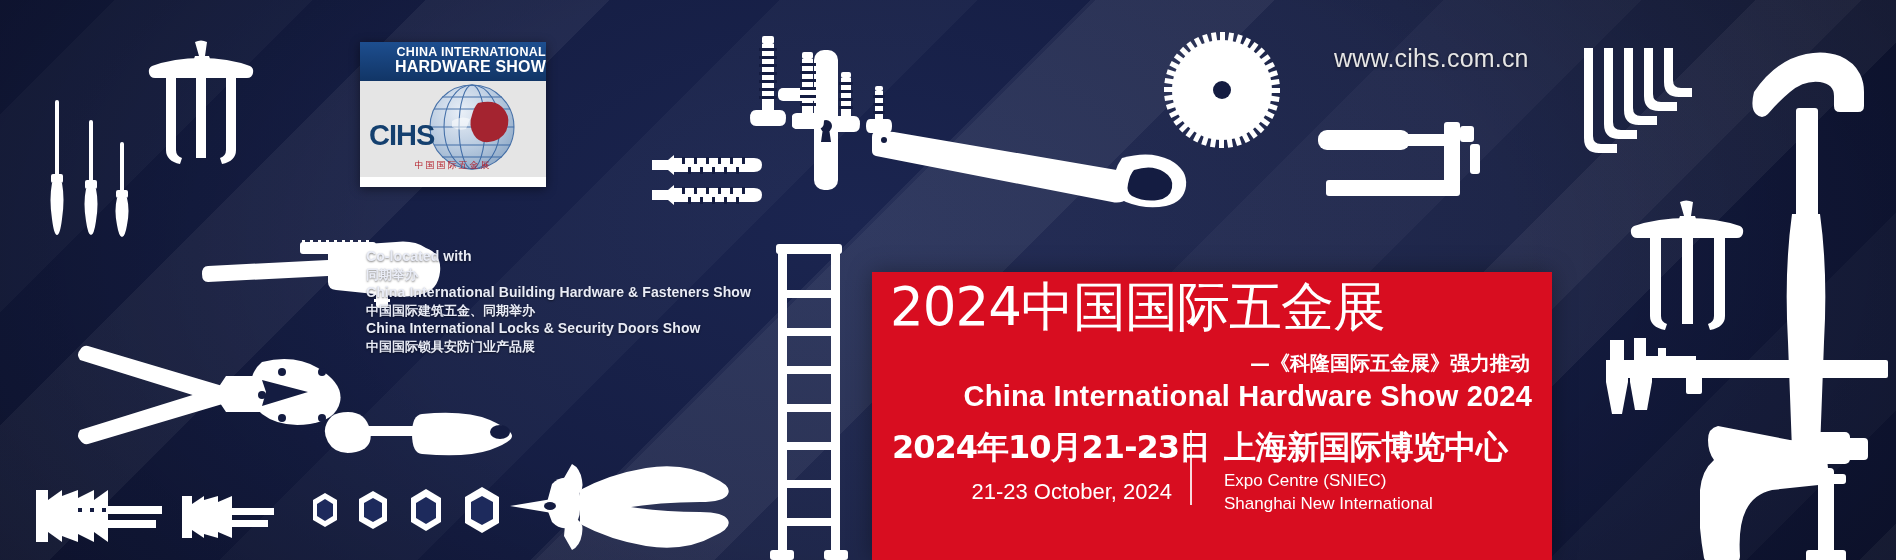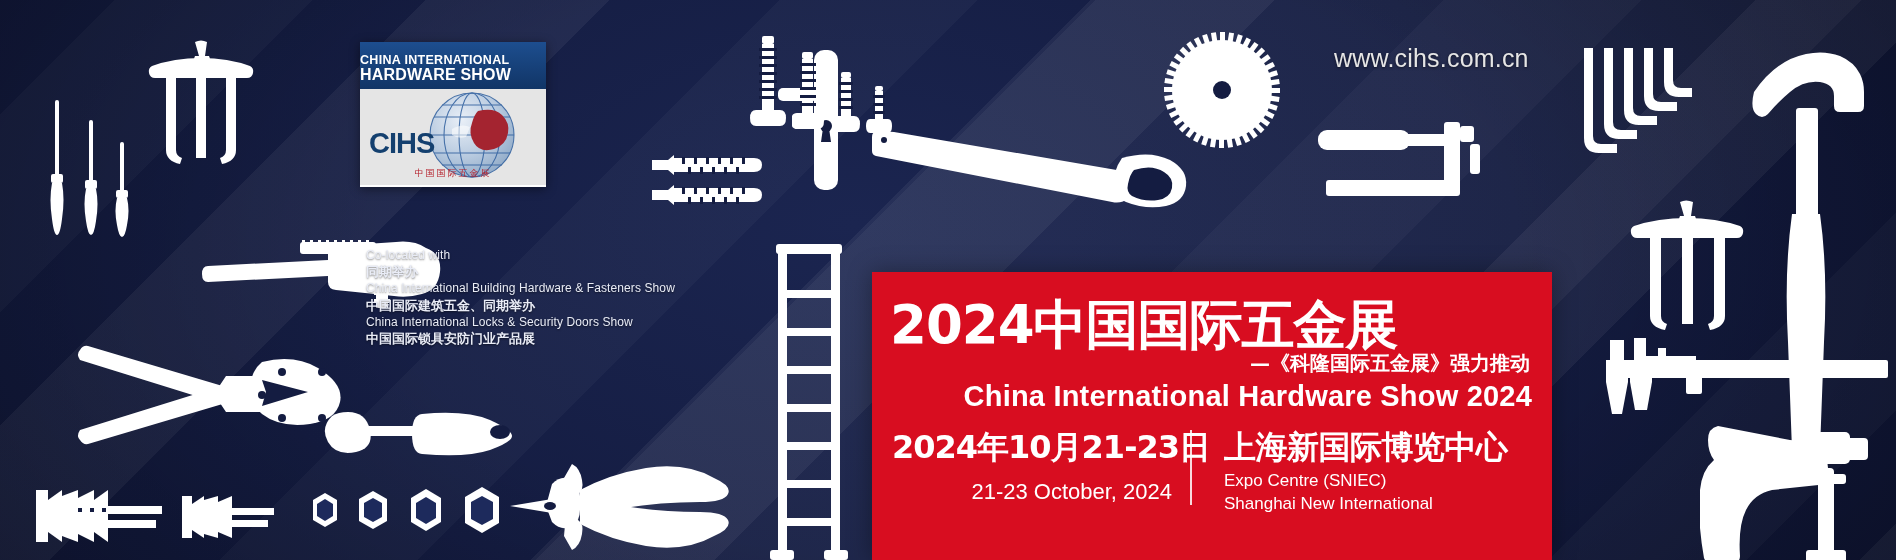--- a/index.html
+++ b/index.html
@@ -56,22 +56,22 @@
 
   
   #logo{
     position:absolute;left:360px;top:42px;width:186px;height:145px;
     background:#ffffff;
     box-shadow:0 2px 10px rgba(0,0,0,.45);
   }
   #logo-band{
     background:#16437e;
     background:linear-gradient(180deg,#1d4e8f 0%,#113566 100%);
-    color:#fff;text-align:left;
-    padding:12px 0 5px 0;
+    color:#fff;text-align:right;
+    padding:4px 0 5px 0;
     line-height:1.05;
   }
   #logo-band .l1{font-size:12.5px;font-weight:bold;letter-spacing:.3px;}
   #logo-band .l2{font-size:16px;font-weight:bold;letter-spacing:.2px;}
   #logo-globe{position:relative;height:96px;background:#e5e5e5;}
   #logo-cihs{
     position:absolute;left:9px;top:38px;
     font-size:29px;font-weight:bold;color:#14406f;letter-spacing:-1px;
     z-index:3;
   }
@@ -81,41 +81,41 @@
     font-family:"DejaVu Sans",sans-serif;
   }
 
   
   #colocated{
     position:absolute;left:366px;top:247px;
     color:#e9ecf6;
     line-height:1.34;
     text-shadow:0 1px 2px rgba(0,0,0,.5);
   }
-  #colocated .en{font-size:12px;font-weight:400;letter-spacing:.1px;}
+  #colocated .en{font-size:14px;font-weight:700;letter-spacing:.1px;}
   #colocated .cn{font-size:13px;font-weight:bold;font-family:"DejaVu Sans",sans-serif;}
 
   
   #url{
     position:absolute;left:1334px;top:44px;
     color:#e5e5e5;font-size:25px;font-weight:400;letter-spacing:.2px;
     text-shadow:0 1px 3px rgba(0,0,0,.55);
   }
 
   
   #red{
     position:absolute;left:872px;top:272px;width:680px;height:288px;
     background:#d80d20;
     box-shadow:0 0 22px rgba(0,0,0,.35);
     color:#ffffff;
   }
   #title-cn{
-    position:absolute;left:18px;top:26px;width:646px;
+    position:absolute;left:18px;top:8px;width:646px;
     font-family:"DejaVu Sans",sans-serif;
-    font-size:53px;font-weight:bold;line-height:1;
+    font-size:53px;font-weight:normal;line-height:1;
     letter-spacing:-1px;white-space:nowrap;
   }
   #subtitle-cn{
     position:absolute;right:22px;top:78px;
     font-family:"DejaVu Sans",sans-serif;
     font-size:20px;font-weight:bold;letter-spacing:0px;white-space:nowrap;
   }
   #title-en{
     position:absolute;left:0;right:20px;top:108px;
     text-align:right;

